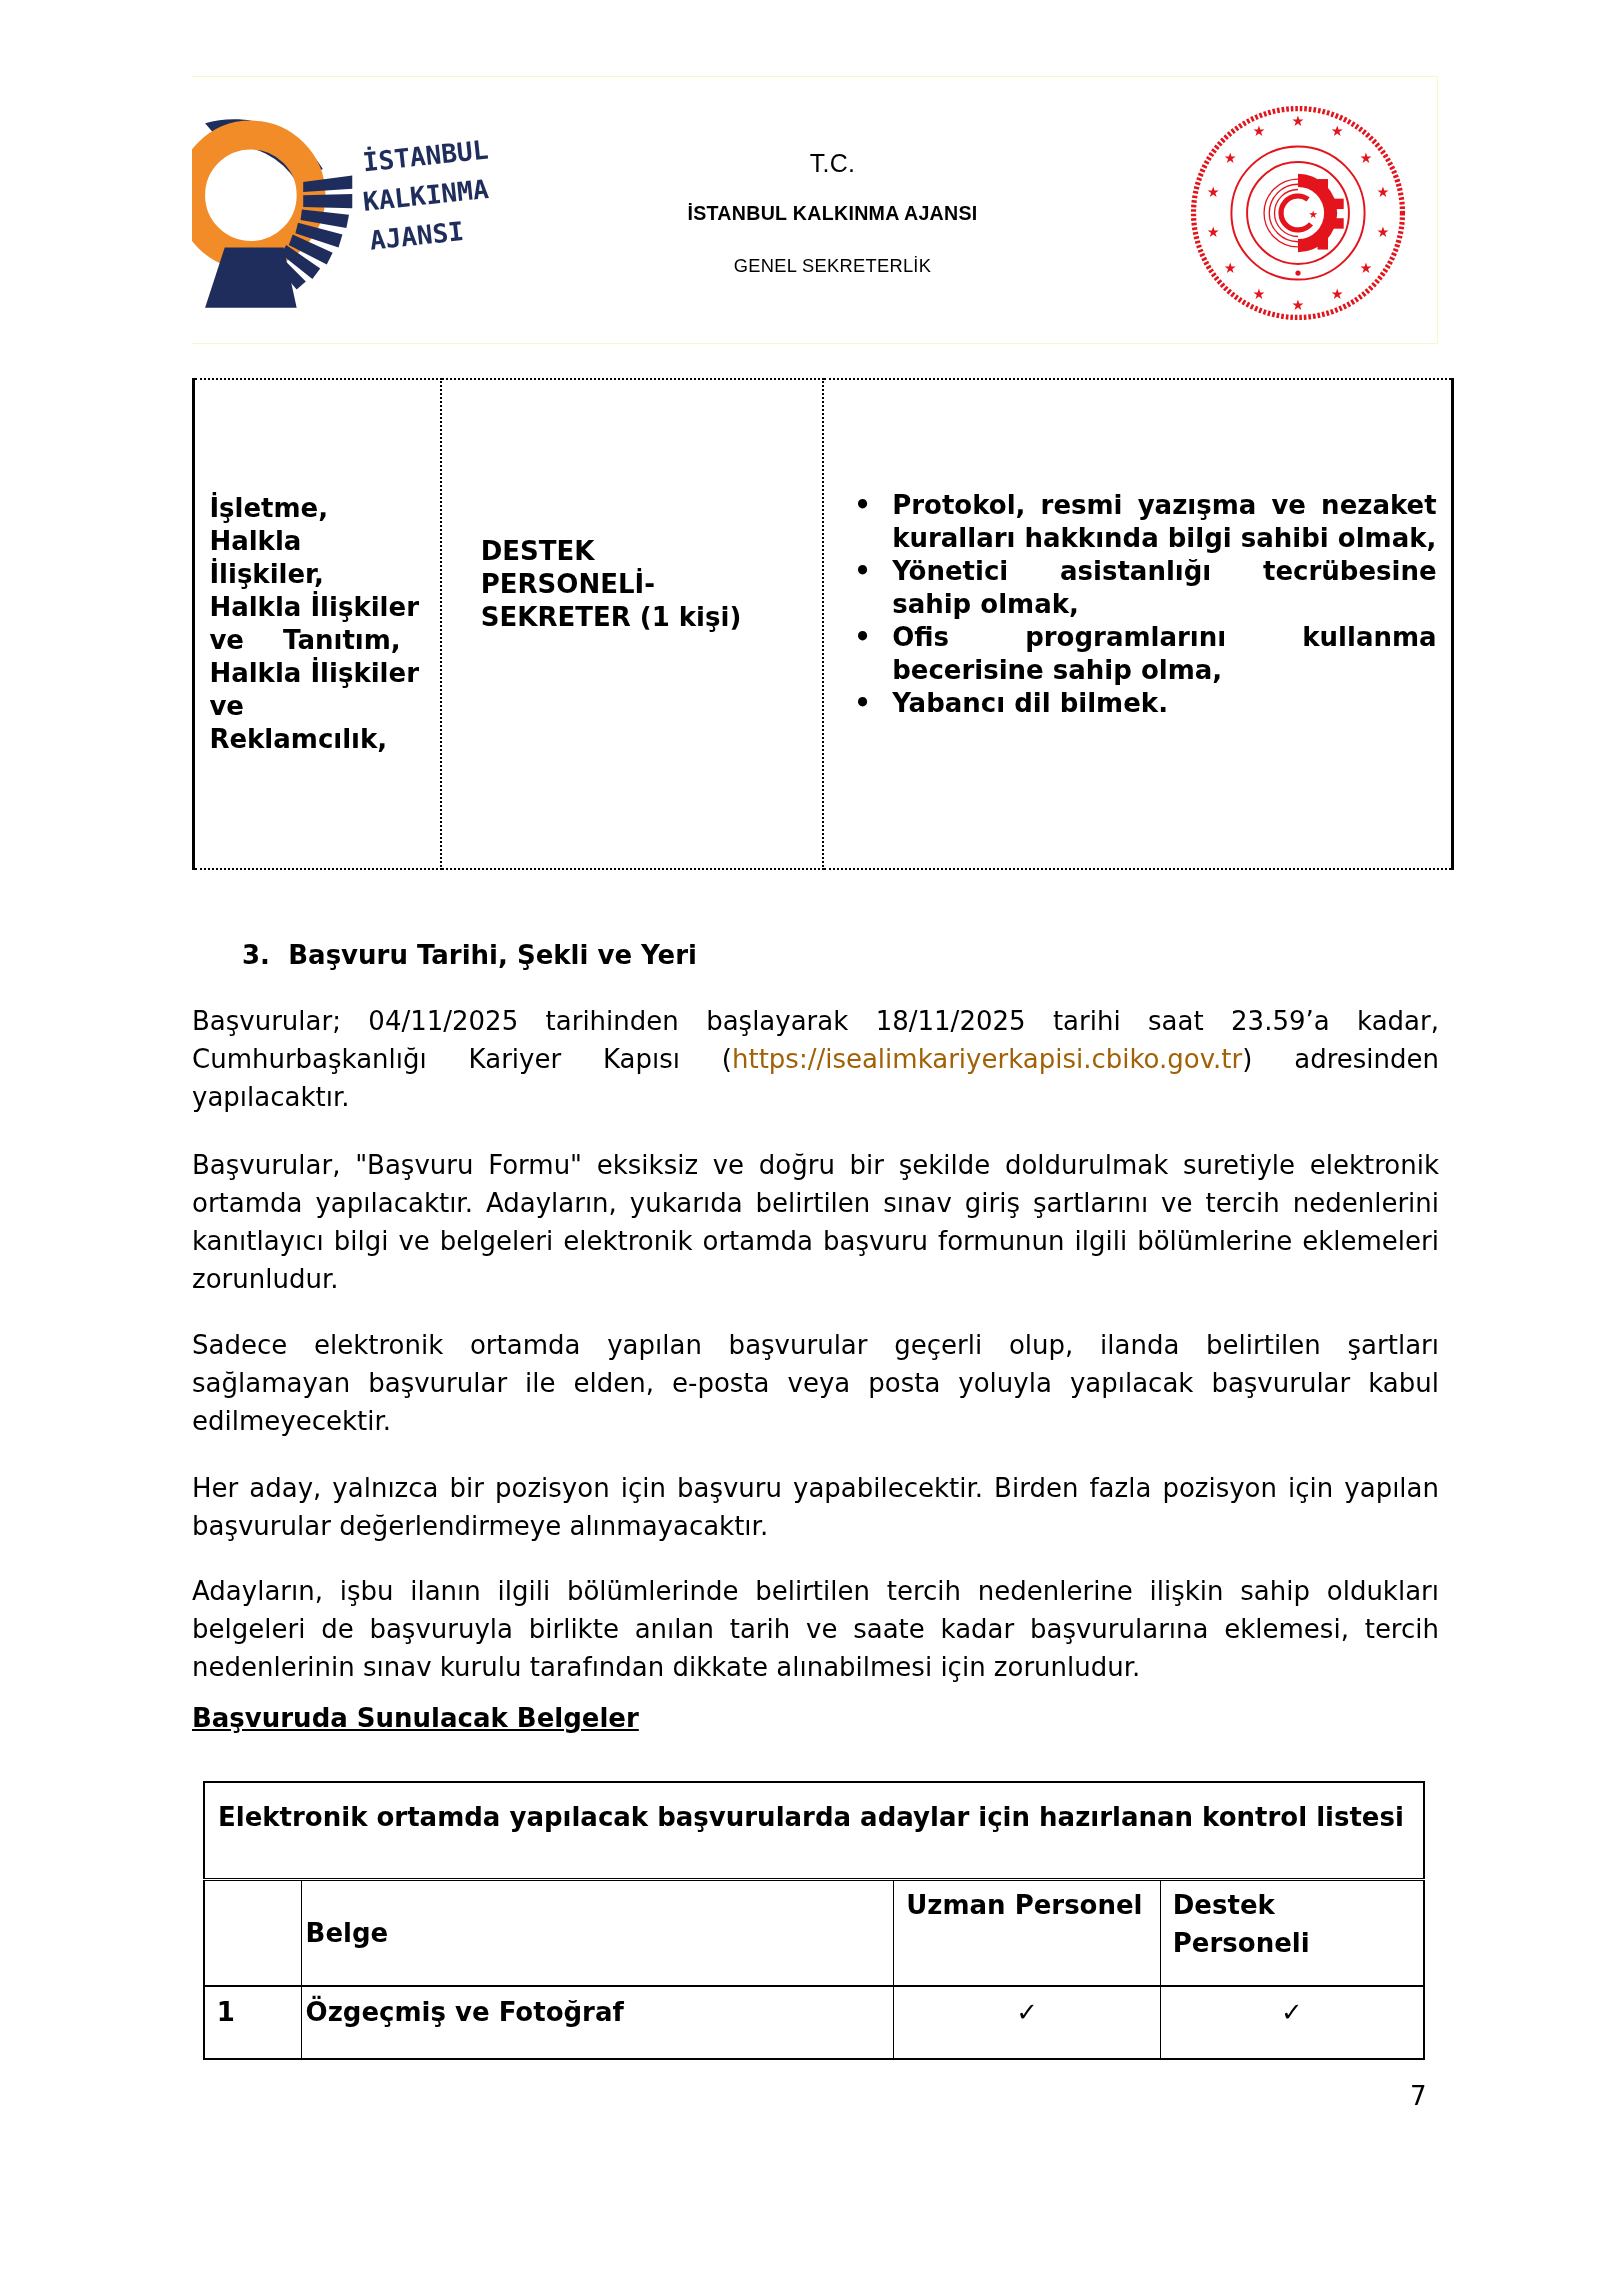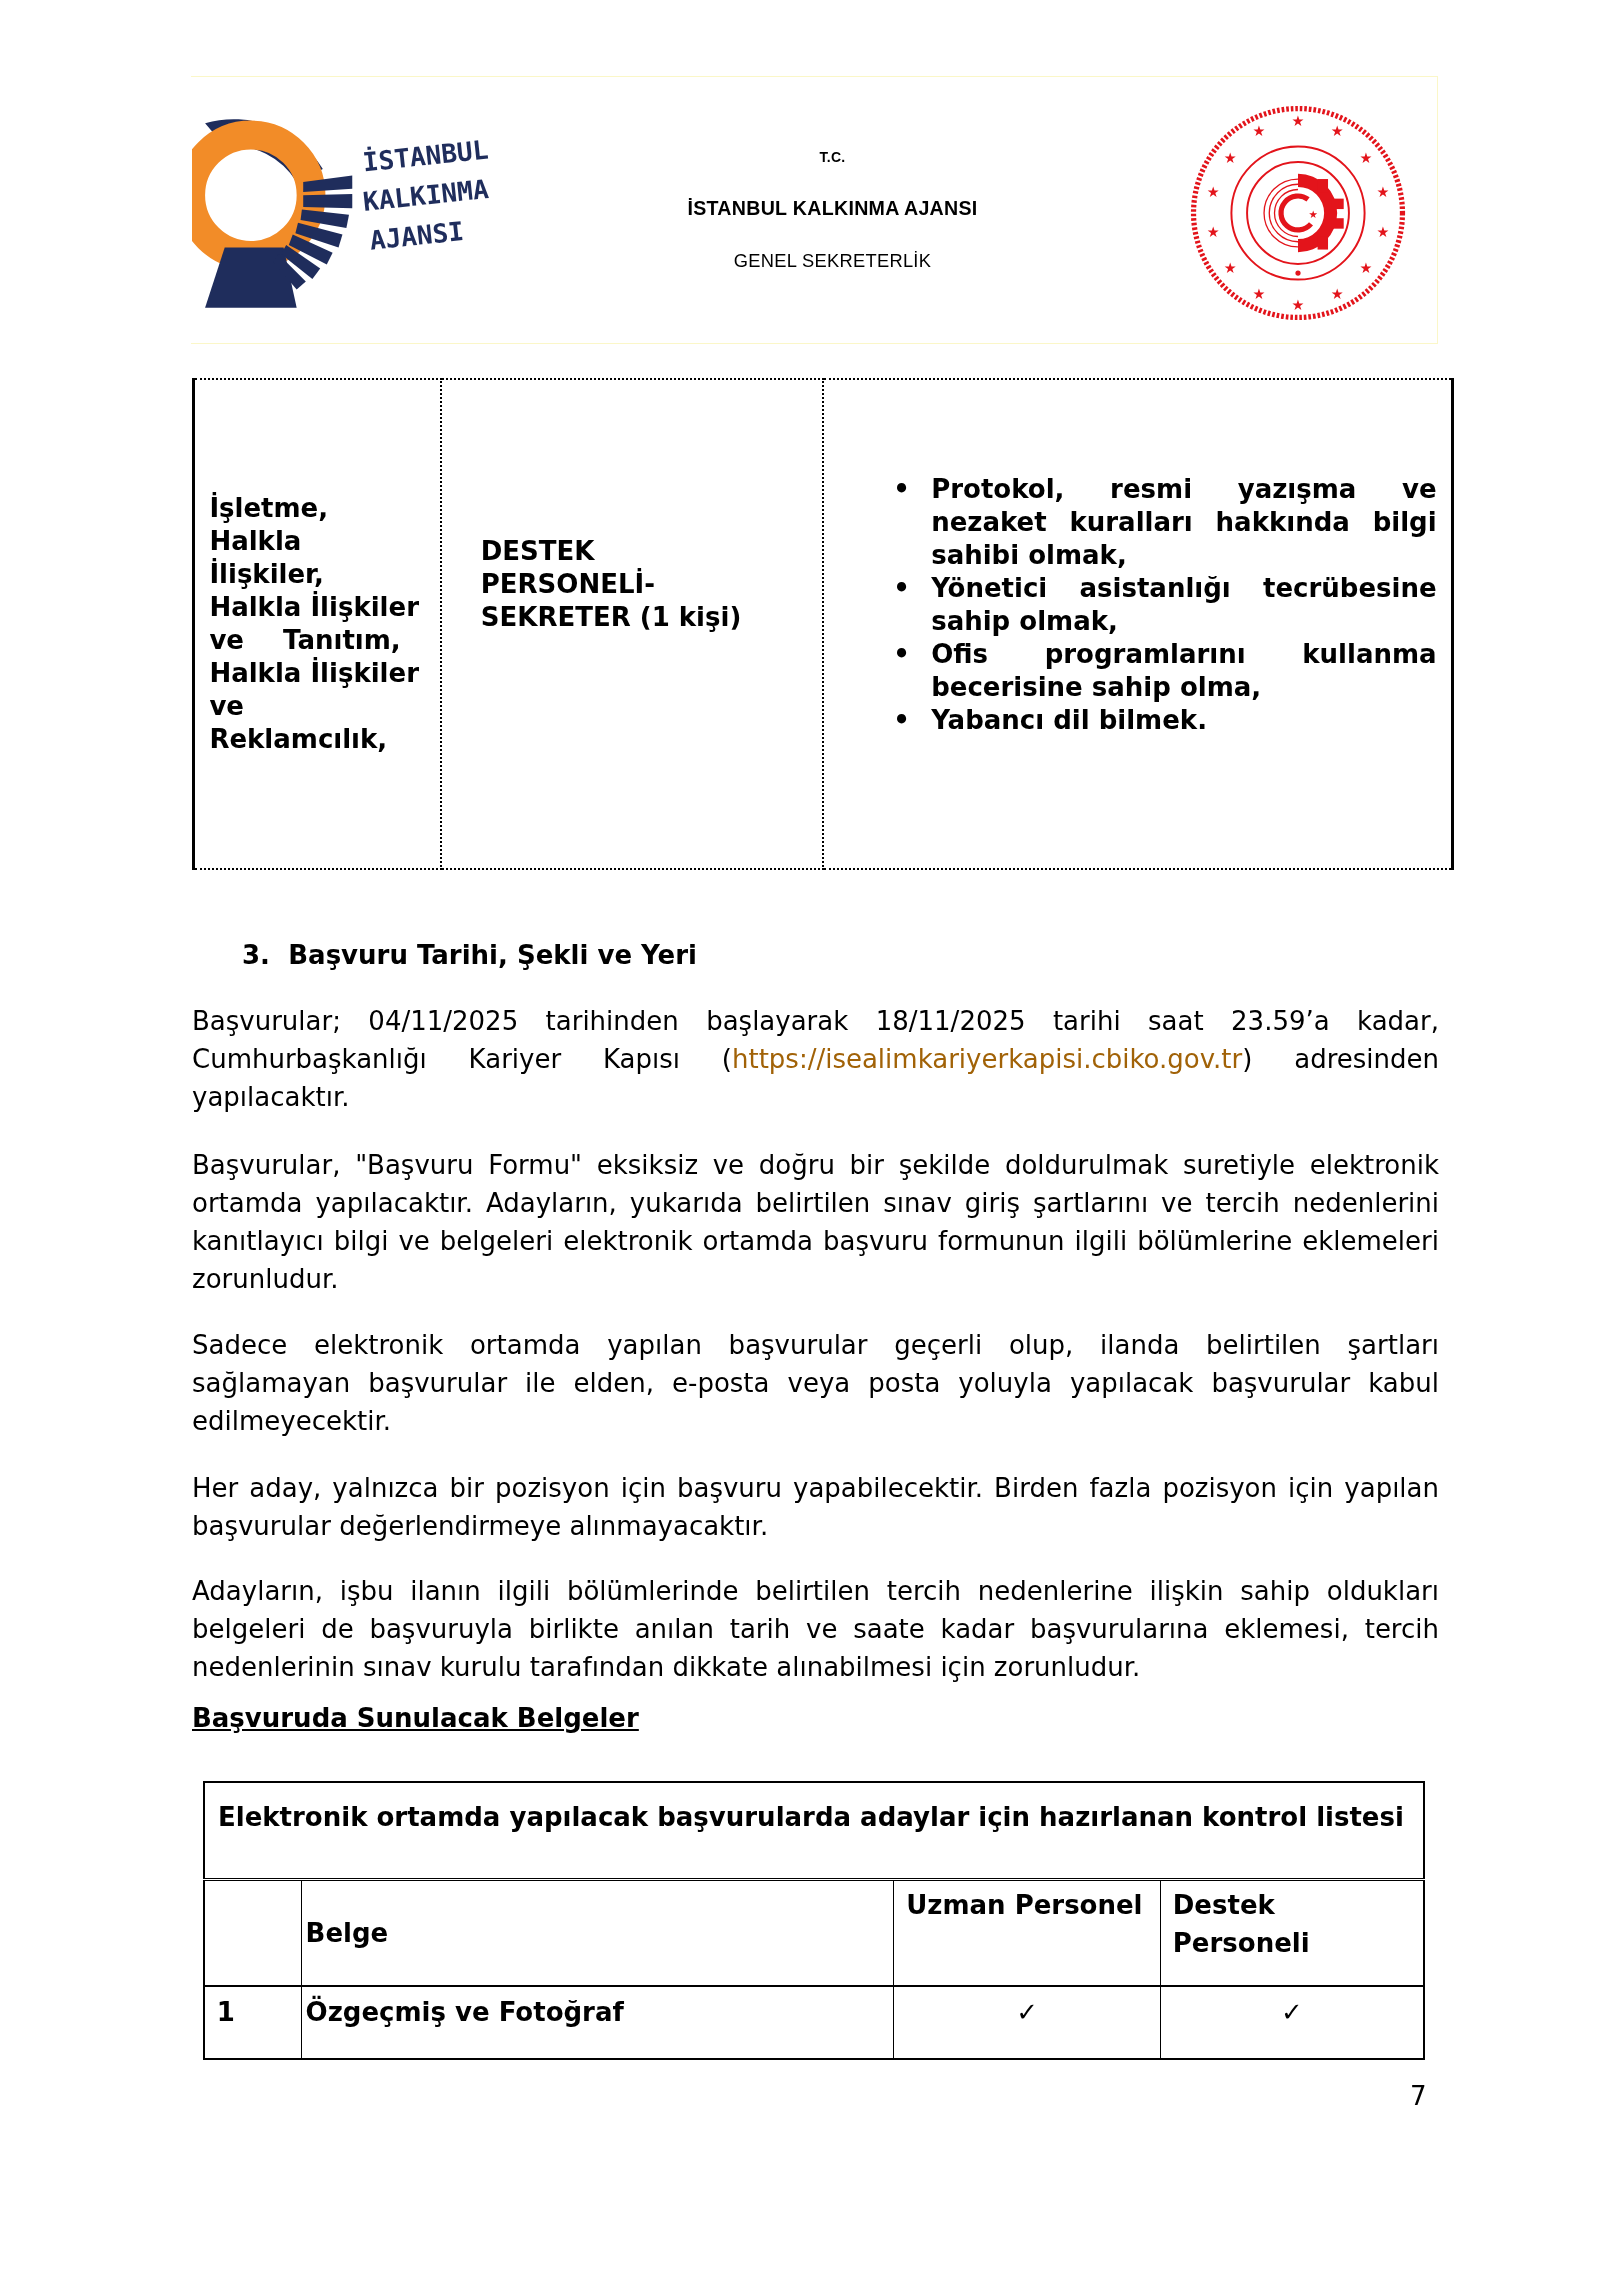--- a/index.html
+++ b/index.html
@@ -11,41 +11,41 @@
   .header {
     position: absolute; left: 191px; top: 76px; width: 1247px; height: 268px;
     border-top: 1.3px solid #fbf7c8; border-bottom: 1.3px solid #fbf7c8; border-right: 1.3px solid #fbf7c8;
     box-sizing: border-box;
   }
   .logo-ika { position: absolute; left: 1.3px; top: 19.6px; width: 314px; height: 216px; }
   .header-center {
     position: absolute; left: 406px; top: 72px; width: 471px; text-align: center;
     font-family: "Liberation Sans", sans-serif; font-size: 18.3px; letter-spacing: 0.3px;
   }
-  .header-center .tc { font-weight: bold; font-size: 14px; margin-bottom: 32px; }
+  .header-center .tc { font-weight: normal; font-size: 25px; margin-bottom: 24px; }
   .header-center .org { font-weight: bold; font-size: 19.6px; margin-bottom: 30px; }
   .header-center .dept { font-size: 18.3px; }
   .seal { position: absolute; left: 996px; top: 25px; width: 222px; height: 222px; }
 
   
   .req-table {
     position: absolute; left: 192px; top: 378px; width: 1262px; height: 492px;
     border-collapse: collapse; table-layout: fixed; font-weight: bold;
   }
   .req-table td {
     vertical-align: middle; font-size: 26px; line-height: 33px;
     border-top: 2px dotted #000; border-bottom: 2px dotted #000;
   }
   .req-table td.c1 { width: 216px; border-left: 3.3px solid #000; border-right: 2px dotted #000; padding: 0 14.4px; text-align: justify; }
   .req-table td.c2 { width: 327px; border-right: 2px dotted #000; padding: 0 14.4px 0 39px; vertical-align: middle; }
   .req-table td.c2 .pos { margin-top: -79px; }
   .req-table td.c3 { border-right: 3.3px solid #000; padding: 0 14.4px 0 26px; }
   .req-table td.c1 .lines span { display: block; }
   .req-table ul { margin: 0; padding: 0 0 0 42px; list-style: none; }
-  .req-table li { position: relative; text-align: justify; text-align-last: left; margin-left: 39px; }
+  .req-table li { position: relative; text-align: justify; text-align-last: left; }
   .req-table li::before {
     content: "\2022"; position: absolute; left: -38px; top: 0; font-size: 26px;
   }
 
   
   .section-heading {
     position: absolute; left: 242px; top: 940px; font-weight: bold; font-size: 26px;
   }
   .section-heading .num { margin-right: 18.3px; }
   .para {

